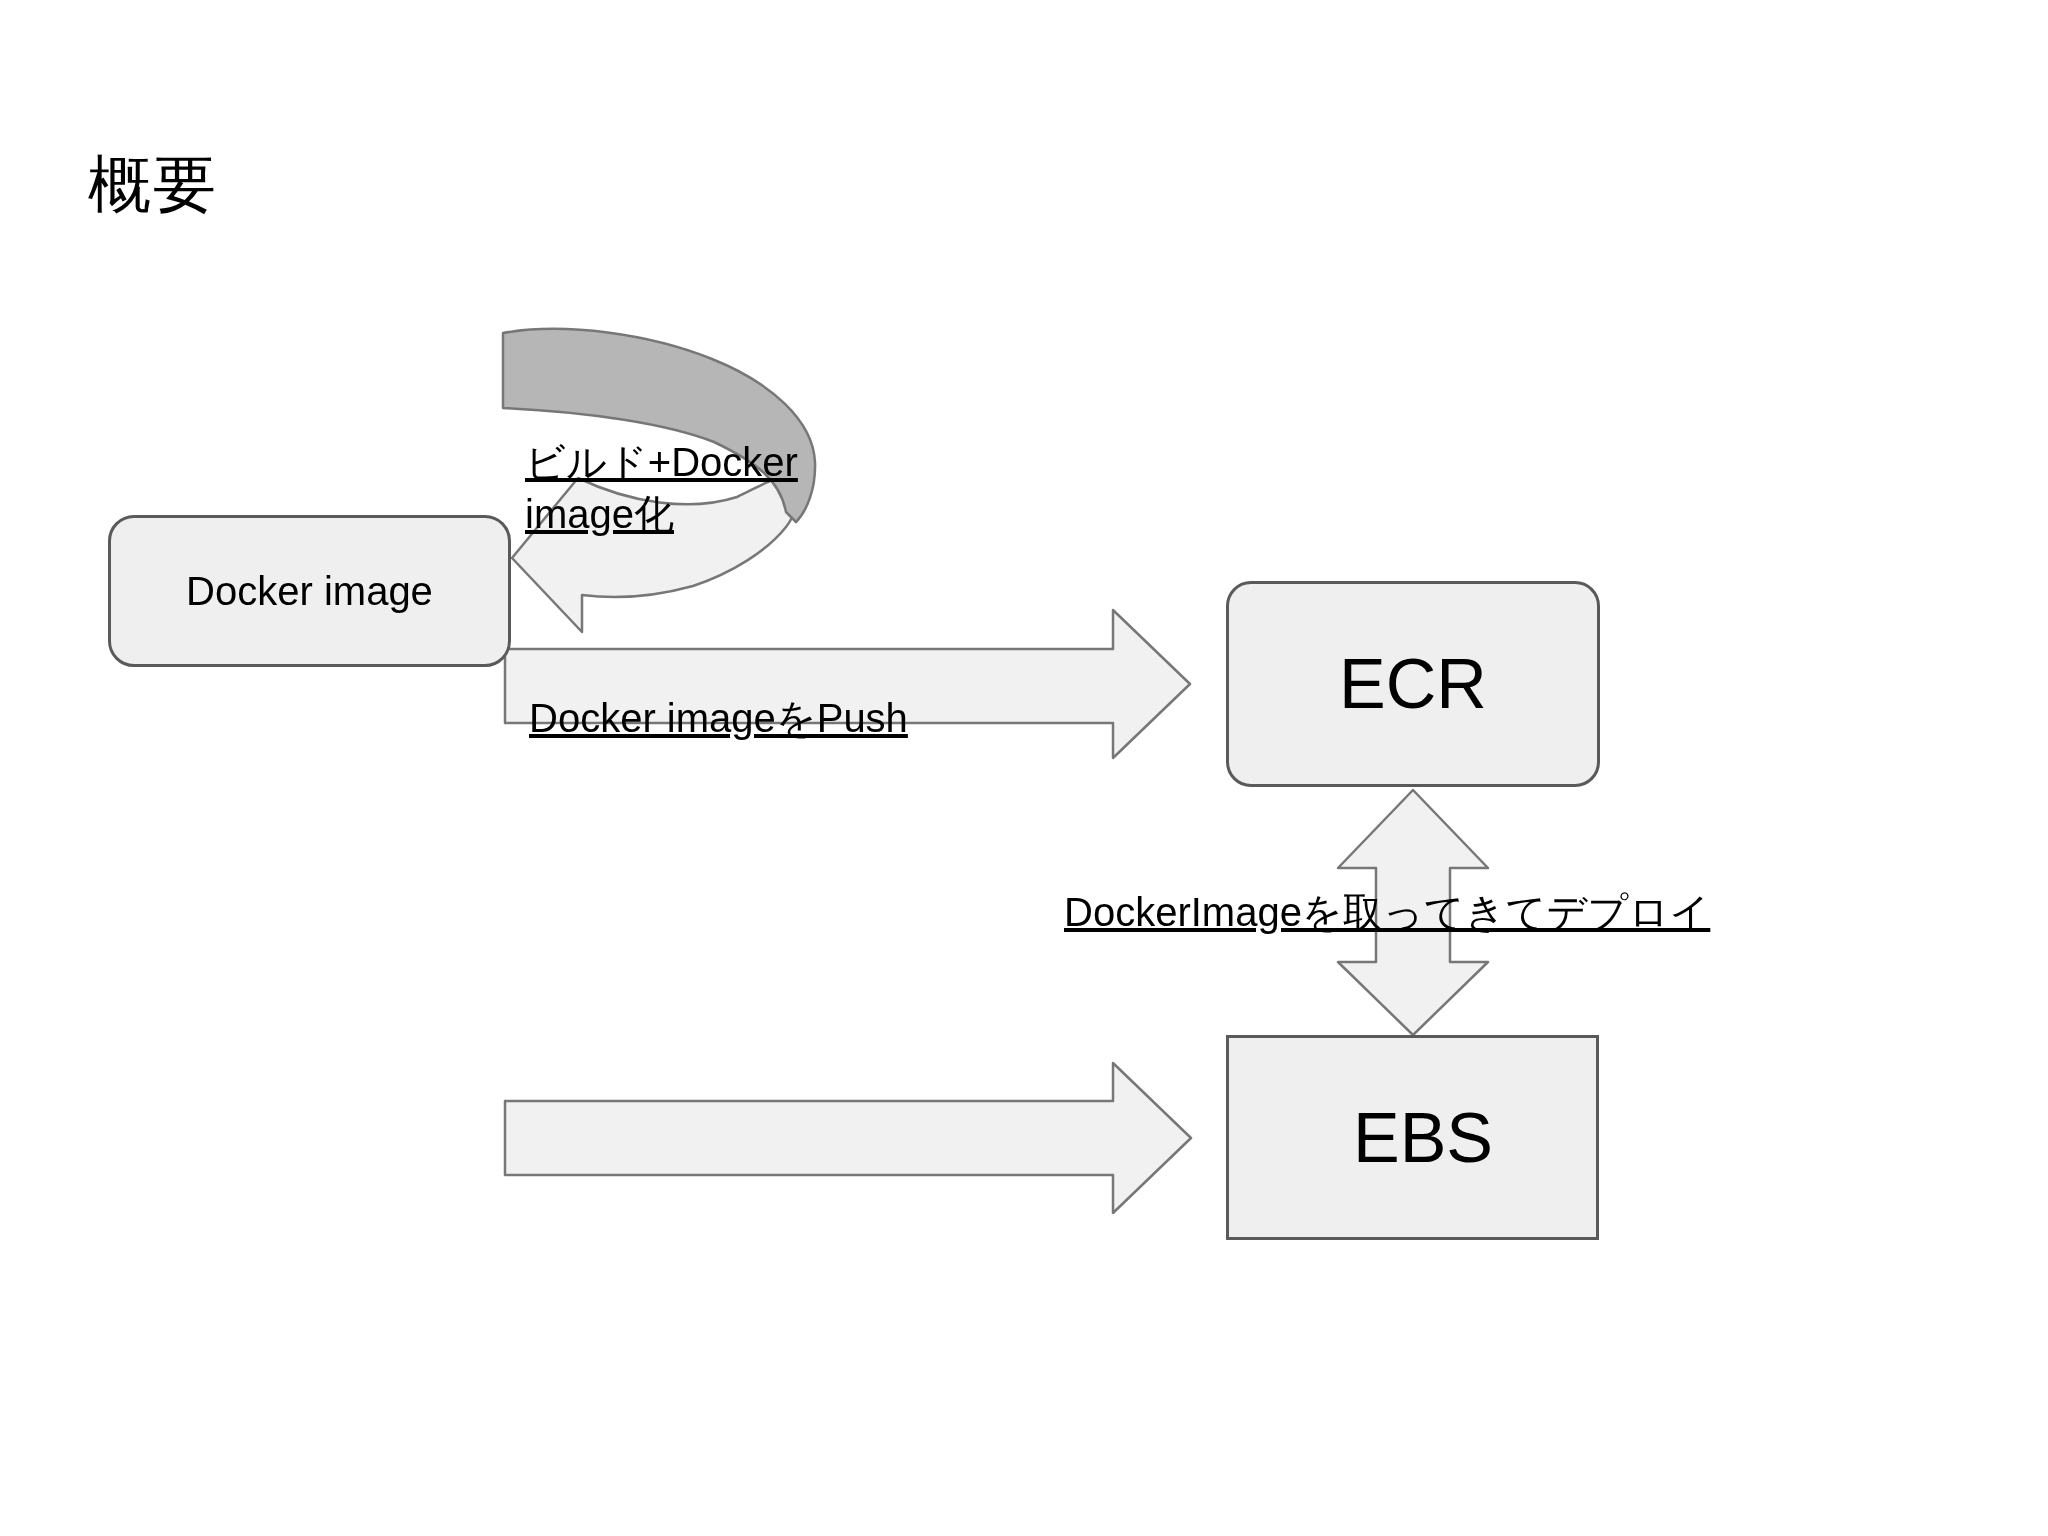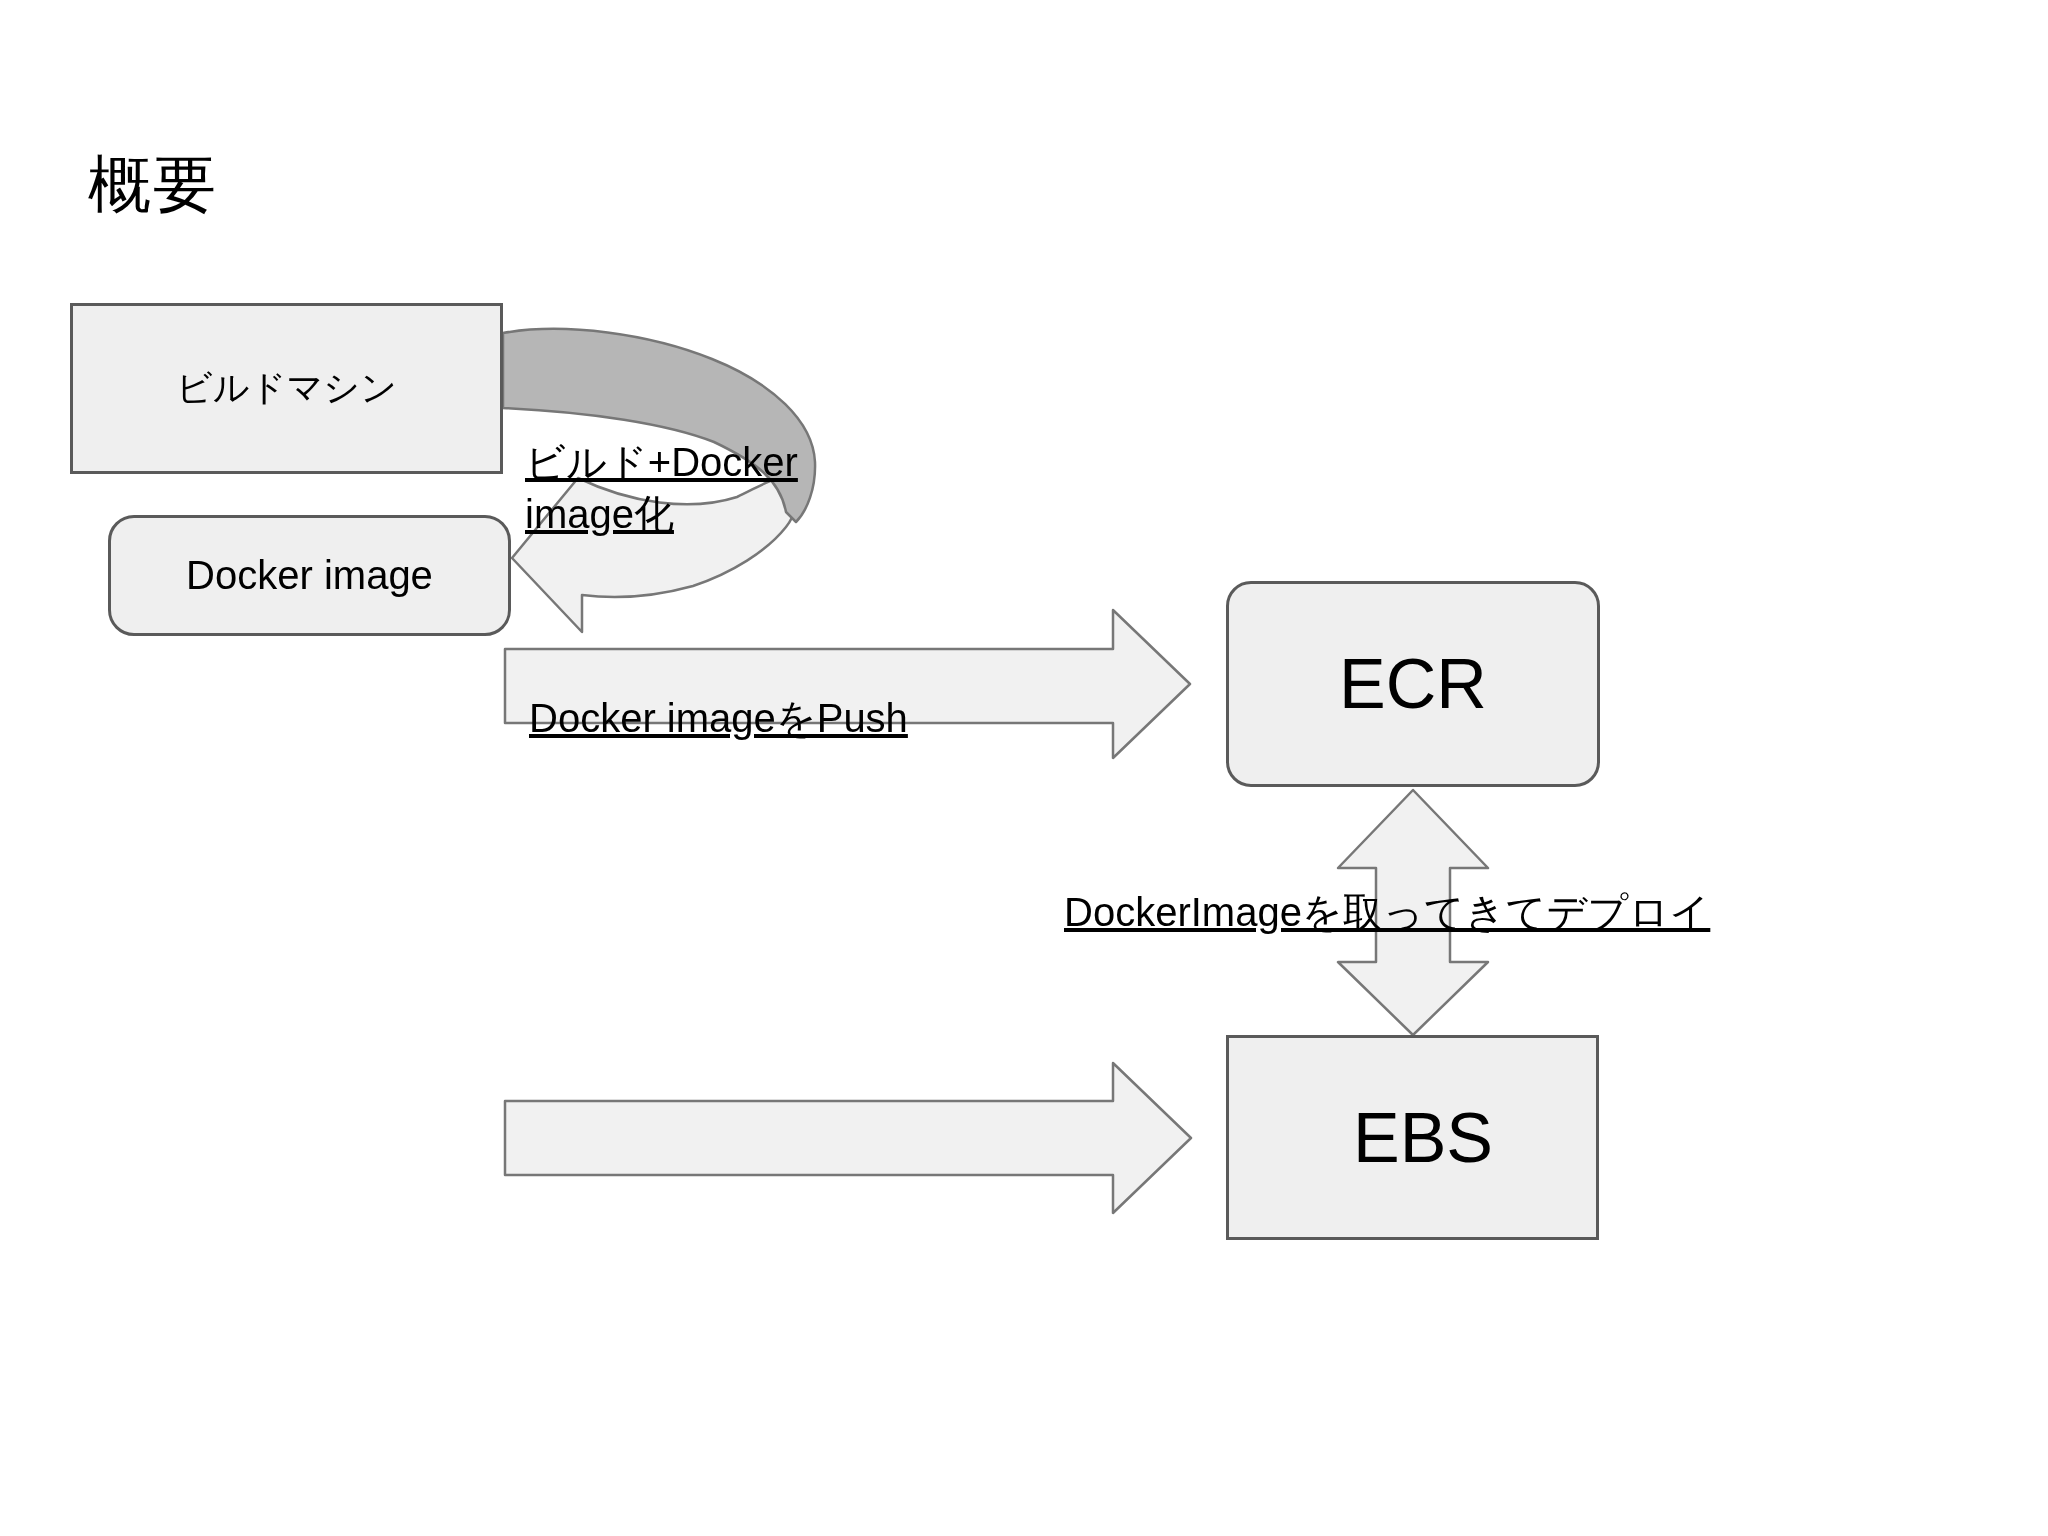--- a/index.html
+++ b/index.html
@@ -17,21 +17,21 @@
     position:absolute;left:88px;top:150px;font-size:63px;font-weight:400;
     line-height:1.1;letter-spacing:2px;white-space:nowrap;
   }
   .shape-layer{position:absolute;left:0;top:0;width:2048px;height:1536px;}
   .node{
     position:absolute;background:var(--box-fill);border:3px solid var(--box-border);
     display:flex;align-items:center;justify-content:center;box-sizing:border-box;
   }
   .node .node-label{font-size:36px;}
   .node-build{left:70px;top:303px;width:433px;height:171px;}
-  .node-docker{left:108px;top:515px;width:403px;height:121px;border-radius:26px;}
+  .node-docker{left:108px;top:515px;width:403px;height:152px;border-radius:26px;}
   .node-docker .node-label{font-size:40px;}
   .node-ecr{left:1226px;top:581px;width:374px;height:206px;border-radius:25px;}
   .node-ebs{left:1226px;top:1035px;width:373px;height:205px;padding-left:21px;}
   .node-big .node-label{font-size:70px;}
   .flow-label{position:absolute;font-size:40px;line-height:44px;white-space:nowrap;text-decoration:underline;}
   .label-bent{left:525px;top:436px;width:312px;line-height:52px;white-space:normal;}
   .label-push{left:529px;top:648px;margin-top:48px;}
   .label-deploy{left:1064px;top:889px;line-height:46px;}
   .label-ebsfile{left:525px;top:1116px;}
 </style>
@@ -60,23 +60,20 @@
 
     <polygon points="505,649 1113,649 1113,610 1190,684 1113,758 1113,723 505,723" style="fill:var(--arrow-fill);stroke:var(--arrow-border);stroke-width:2.5;stroke-linejoin:round"></polygon>
 
     <polygon points="1413,790 1488,868 1450,868 1450,962 1488,962 1413,1035 1338,962 1376,962 1376,868 1338,868" style="fill:var(--arrow-fill);stroke:var(--arrow-border);stroke-width:2.5;stroke-linejoin:round"></polygon>
 
     <polygon points="505,1101 1113,1101 1113,1063 1191,1138 1113,1213 1113,1175 505,1175" style="fill:var(--arrow-fill);stroke:var(--arrow-border);stroke-width:2.5;stroke-linejoin:round"></polygon>
   </svg>
 
   <div class="page-title">概要</div>
 
-  <div class="node node-build">
-    <span class="node-label">ビルドマシン</span>
-  </div>
 
   <div class="node node-docker">
     <span class="node-label">Docker image</span>
   </div>
 
   <div class="node node-ecr node-big">
     <span class="node-label">ECR</span>
   </div>
 
   <div class="node node-ebs node-big">

